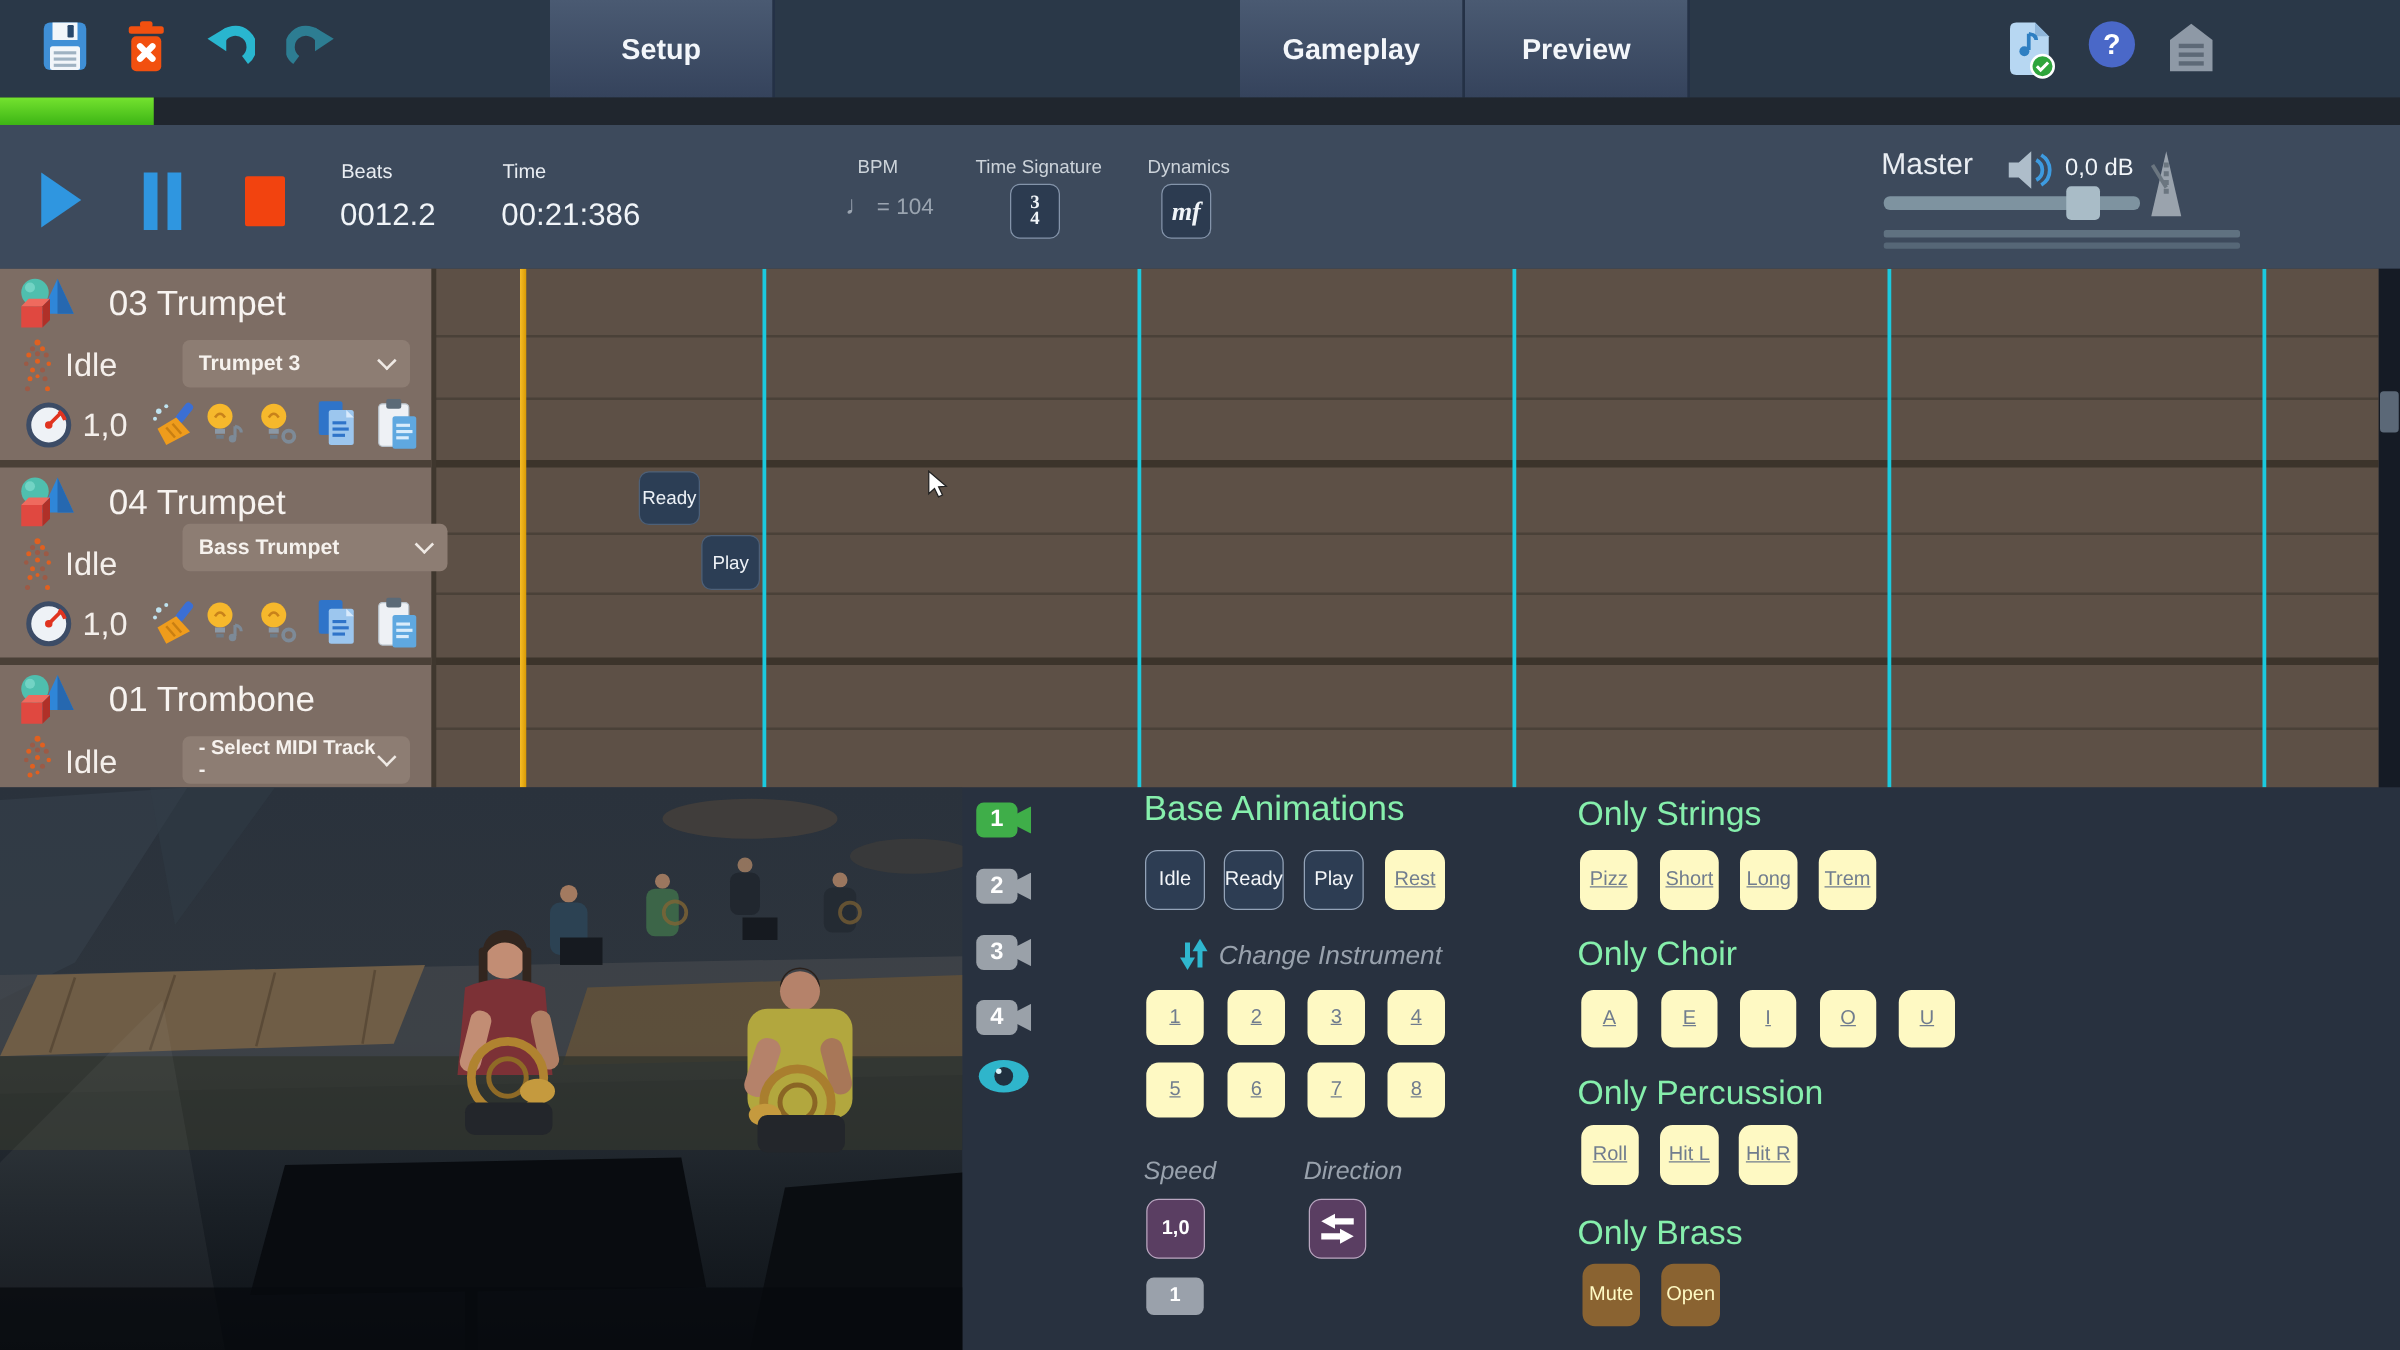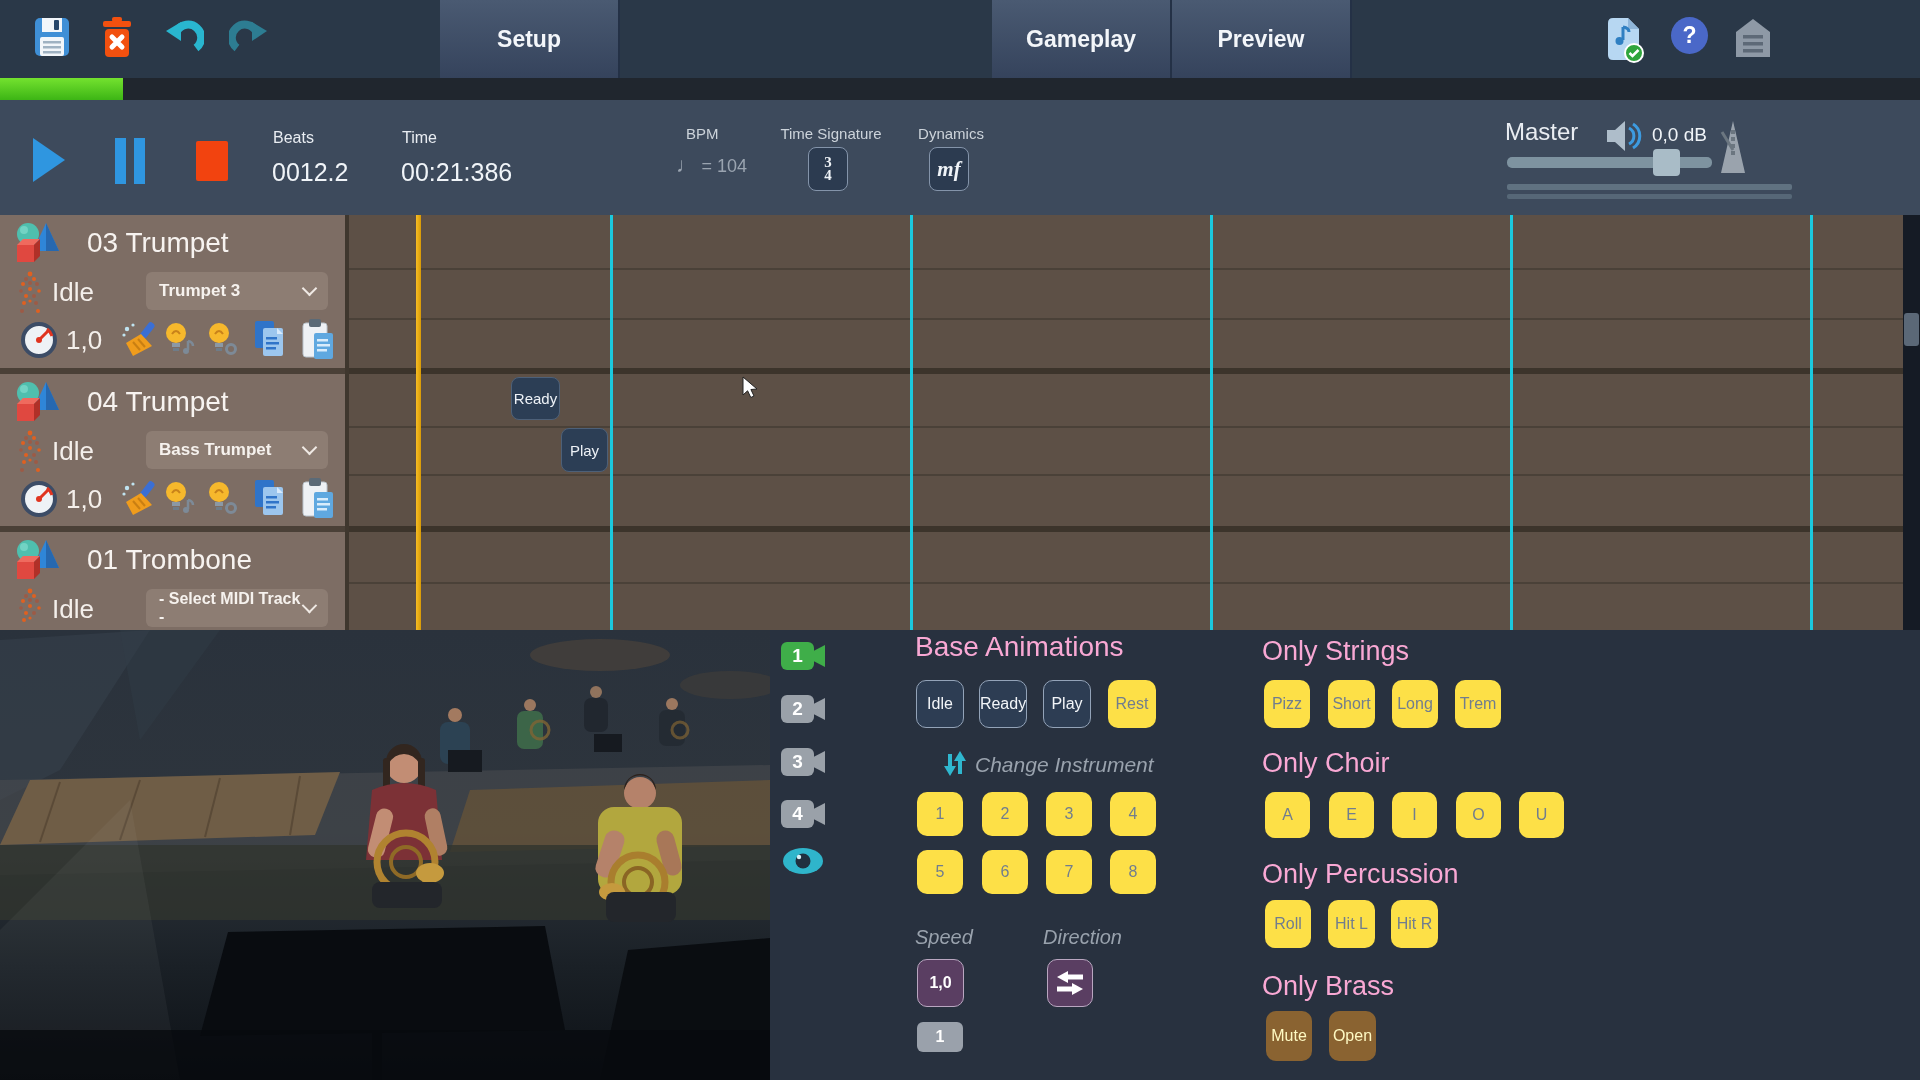--- a/index.html
+++ b/index.html
@@ -45,25 +45,25 @@
   .hdr-sep{left:0;width:345px;height:6px;background:#4a4037;}
   .grid-cyan{top:0;width:3px;height:415px;background:#1bc9de;}
   .playhead{top:0;width:5px;height:415px;background:linear-gradient(90deg,#f7bd25,#d89a05);}
   .clip{background:#2c3e55;border:1px solid #4d6078;border-radius:8px;color:#eef2f7;font-size:15px;
       display:flex;align-items:center;justify-content:center;box-sizing:border-box;}
   .sb{left:1903px;top:215px;width:17px;height:415px;background:#151b25;}
   .sb-thumb{left:1px;top:98px;width:15px;height:33px;background:#5b6877;border-radius:3px;}
   .hdr-divider{left:345px;top:215px;width:4px;height:415px;background:#3f372e;}
   
   .bottom{left:0;top:630px;width:1920px;height:450px;background:#28313f;}
-  .h-panel{font-size:27px;color:#f9a8d4;}
+  .h-panel{font-size:27px;color:#86efac;}
   .italic-lbl{font-style:italic;font-size:20px;color:#99a2ad;}
   .sq{border-radius:10px;display:flex;align-items:center;justify-content:center;font-size:16px;box-sizing:border-box;}
   .sq-on{background:#2d3d53;border:1px solid #93a3b8;color:#f2f5f8;}
-  .sq-off{background:#fde047;color:#717d8e;}
+  .sq-off{background:#fef9c3;color:#717d8e;text-decoration:underline;}
   .sq-purple{background:#5a3e62;border:1px solid #b9a6c0;color:#fff;font-weight:bold;}
   .sq-brown{background:#8a6331;color:#fef9c3;}
   .step-btn{background:#9aa1ab;border-radius:6px;color:#fff;font-weight:bold;font-size:16px;
       display:flex;align-items:center;justify-content:center;}
   .cam{left:781px;width:33px;height:28px;border-radius:6px;color:#fff;font-weight:bold;font-size:19px;
       display:flex;align-items:center;justify-content:center;}
   .cam .lens{position:absolute;left:32px;top:3px;width:12px;height:22px;
       clip-path:polygon(0 28%,100% 0,100% 100%,0 72%);}
   .cam.green{background:#3fae49;}.cam.green .lens{background:#3fae49;}
   .cam.gray{background:#9aa1a9;}.cam.gray .lens{background:#9aa1a9;}
@@ -351,21 +351,21 @@
           <circle cx="10" cy="9" r="2"></circle>
           <circle cx="21" cy="14" r="2"></circle>
           <circle cx="14" cy="13" r="2"></circle>
           <circle cx="5" cy="21" r="1.8"></circle>
           <circle cx="18" cy="26" r="2"></circle>
           <circle cx="20" cy="33" r="2"></circle>
           <circle cx="6" cy="41" r="2"></circle>
         </g>
     </svg>
     <div class="abs idle-lbl" style="left:52px;top:221px;">Idle</div>
-    <div class="abs dd" style="left:146px;top:216px;width:182px;height:38px;">
+    <div class="abs dd" style="left:146px;top:204px;width:212px;height:38px;">
       <span>Bass Trumpet</span>
       <span class="chev"></span>
     </div>
     <svg class="abs" style="left:20px;top:265px;" width="38" height="38">
       <circle cx="19" cy="19" r="16" fill="#eef2f6" stroke="#3c4c66" stroke-width="4"></circle>
       <path d="M27 8 A 14 14 0 0 1 32 15" stroke="#e03420" stroke-width="3" fill="none"></path>
       <line x1="19" y1="19" x2="28" y2="10" stroke="#e03420" stroke-width="3" stroke-linecap="round"></line>
       <circle cx="19" cy="19" r="3" fill="#e03420"></circle>
     </svg>
     <div class="abs speed-lbl" style="left:66px;top:269px;">1,0</div>

